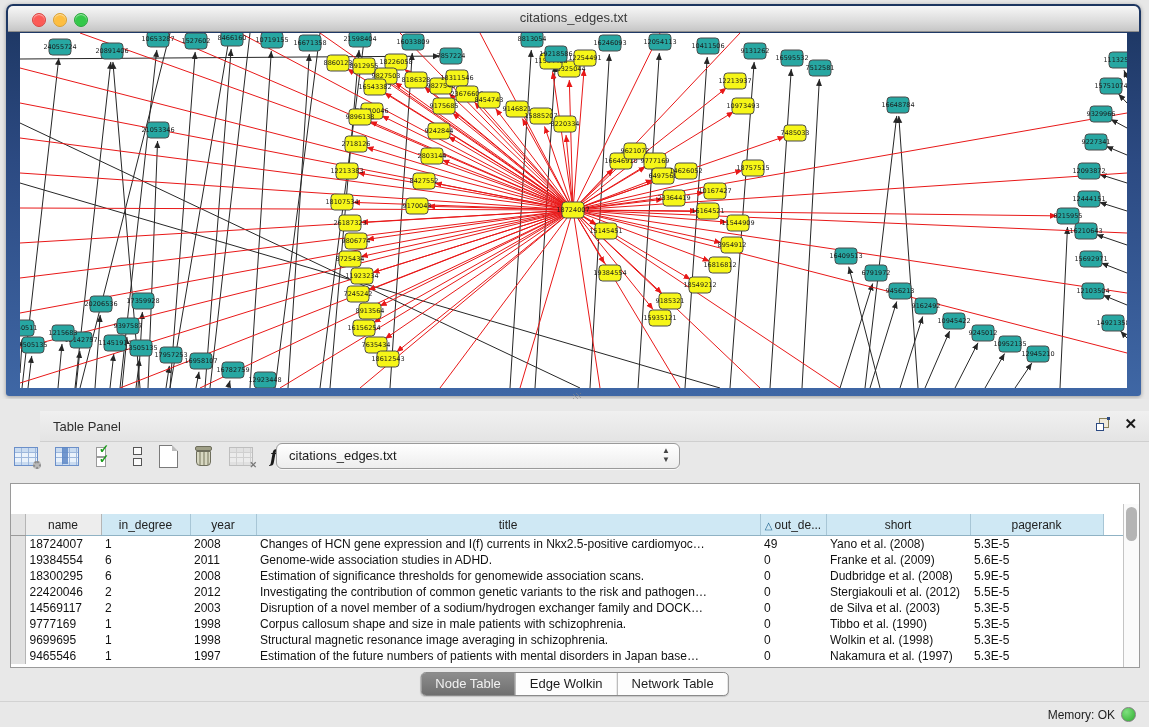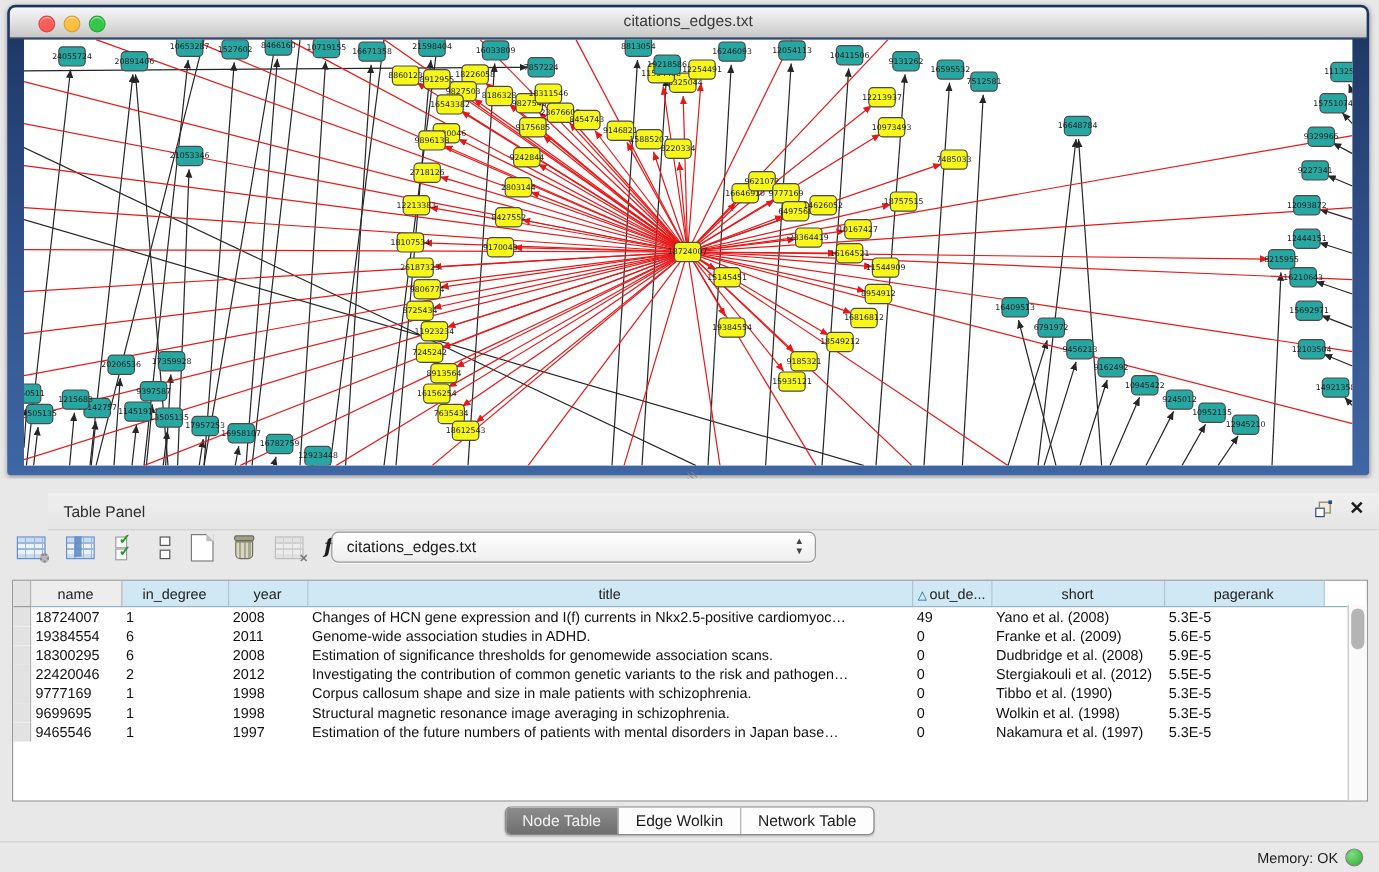--- a/index.html
+++ b/index.html
@@ -59,21 +59,21 @@
   .fx{font-family:"DejaVu Serif",serif;font-style:italic;font-size:15px;color:#1a1a1a;}
   .fx b{font-size:17px;}
 
   .combo{position:absolute;left:276px;top:44px;width:402px;height:24px;border:1px solid #9a9a9a;border-radius:6px;
     background:linear-gradient(#ffffff,#ededed);box-shadow:0 1px 0 rgba(255,255,255,.7);cursor:pointer;}
   .combo .val{position:absolute;left:12px;top:4px;font-size:13px;color:#1c1c1c;}
   .combo .arr{position:absolute;right:9px;top:2px;font-size:8px;color:#444;line-height:9px;text-align:center;}
 
   .tbl-frame{position:absolute;left:10px;top:84px;width:1128px;height:183px;background:#fff;
     border:1px solid #9a9a9a;overflow:hidden;}
-  table.data{border-collapse:collapse;table-layout:fixed;width:1112px;font-size:12px;color:#111;}
+  table.data{border-collapse:collapse;table-layout:fixed;width:1112px;font-size:12px;color:#111;margin-top:30px;}
   table.data th{height:19px;font-weight:normal;text-align:center;font-size:12px;color:#222;
     background:#cfe8f4;border-right:1px solid #a8c6d6;border-bottom:1px solid #8fb2c4;overflow:hidden;white-space:nowrap;}
   table.data th.gutter-h{background:#e2e2e2;border-right:1px solid #b5b5b5;border-bottom:1px solid #9a9a9a;}
   table.data th.namecol{background:#ededed;border-right:1px solid #b5b5b5;}
   table.data th.fill{background:#fff;border:none;border-bottom:1px solid #8fb2c4;}
   table.data td{height:16px;padding:0 3px 0 4px;white-space:nowrap;overflow:hidden;border:none;}
   table.data td.gutter{background:#e2e2e2;border-right:1px solid #b5b5b5;padding:0;}
   .sort-tri{font-size:10px;color:#1a5f8a;margin-right:2px;}
   .vscroll{position:absolute;right:0;top:20px;bottom:0;width:15px;background:#fafafa;border-left:1px solid #c4c4c4;}
   .vthumb{position:absolute;left:2px;right:2px;top:3px;height:34px;background:#b4b4b4;border-radius:6px;}
@@ -606,20 +606,31 @@
             <td>2</td>
             <td>2012</td>
             <td>Investigating the contribution of common genetic variants to the risk and pathogen…</td>
             <td>0</td>
             <td>Stergiakouli et al. (2012)</td>
             <td>5.5E-5</td>
             <td></td>
           </tr>
           <tr>
             <td class="gutter"></td>
+            <td>14569117</td>
+            <td>2</td>
+            <td>2003</td>
+            <td>Disruption of a novel member of a sodium/hydrogen exchanger family and DOCK…</td>
+            <td>0</td>
+            <td>de Silva et al. (2003)</td>
+            <td>5.3E-5</td>
+            <td></td>
+          </tr>
+          <tr>
+            <td class="gutter"></td>
             <td>9777169</td>
             <td>1</td>
             <td>1998</td>
             <td>Corpus callosum shape and size in male patients with schizophrenia.</td>
             <td>0</td>
             <td>Tibbo et al. (1990)</td>
             <td>5.3E-5</td>
             <td></td>
           </tr>
           <tr>

